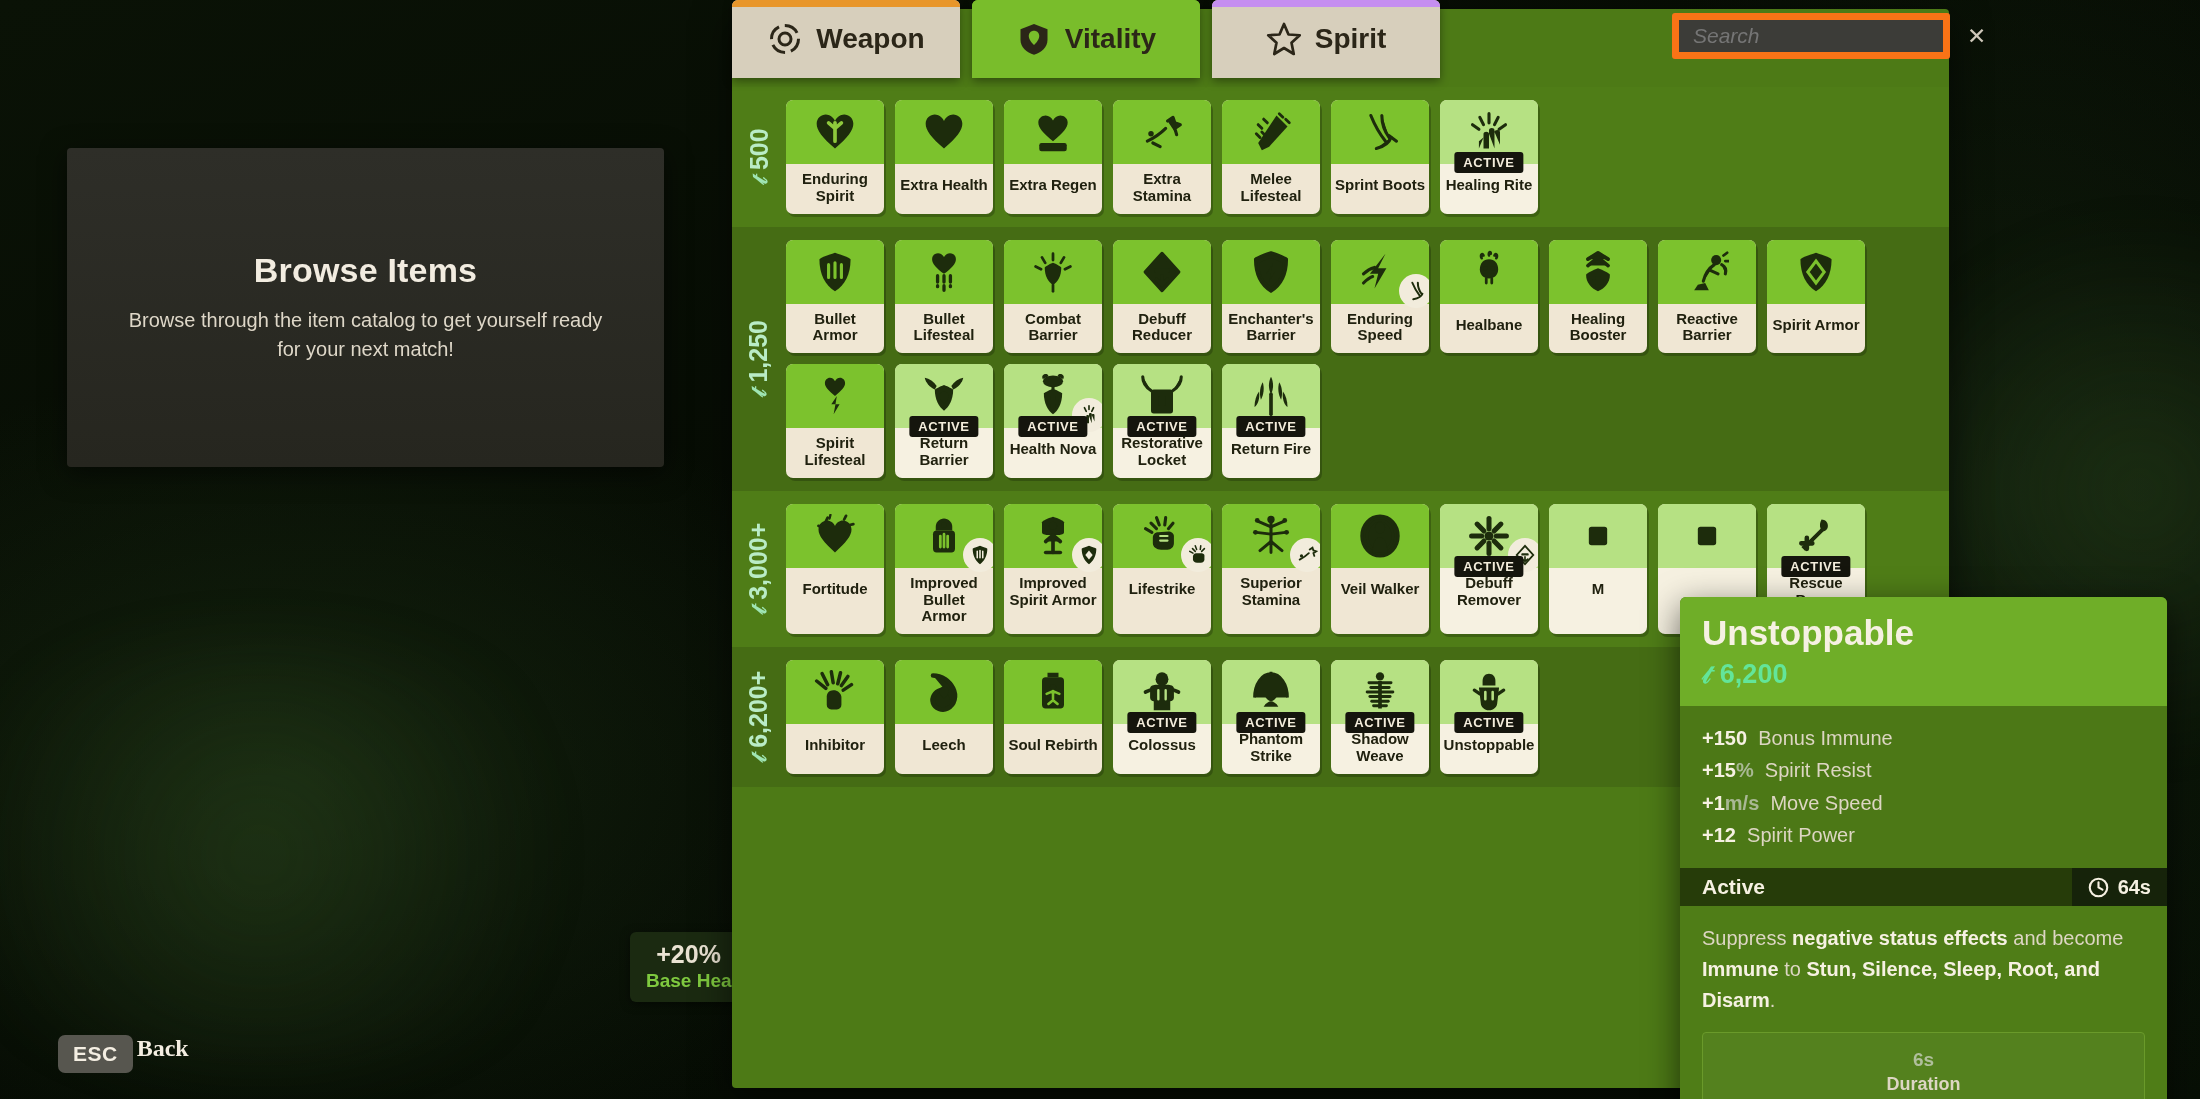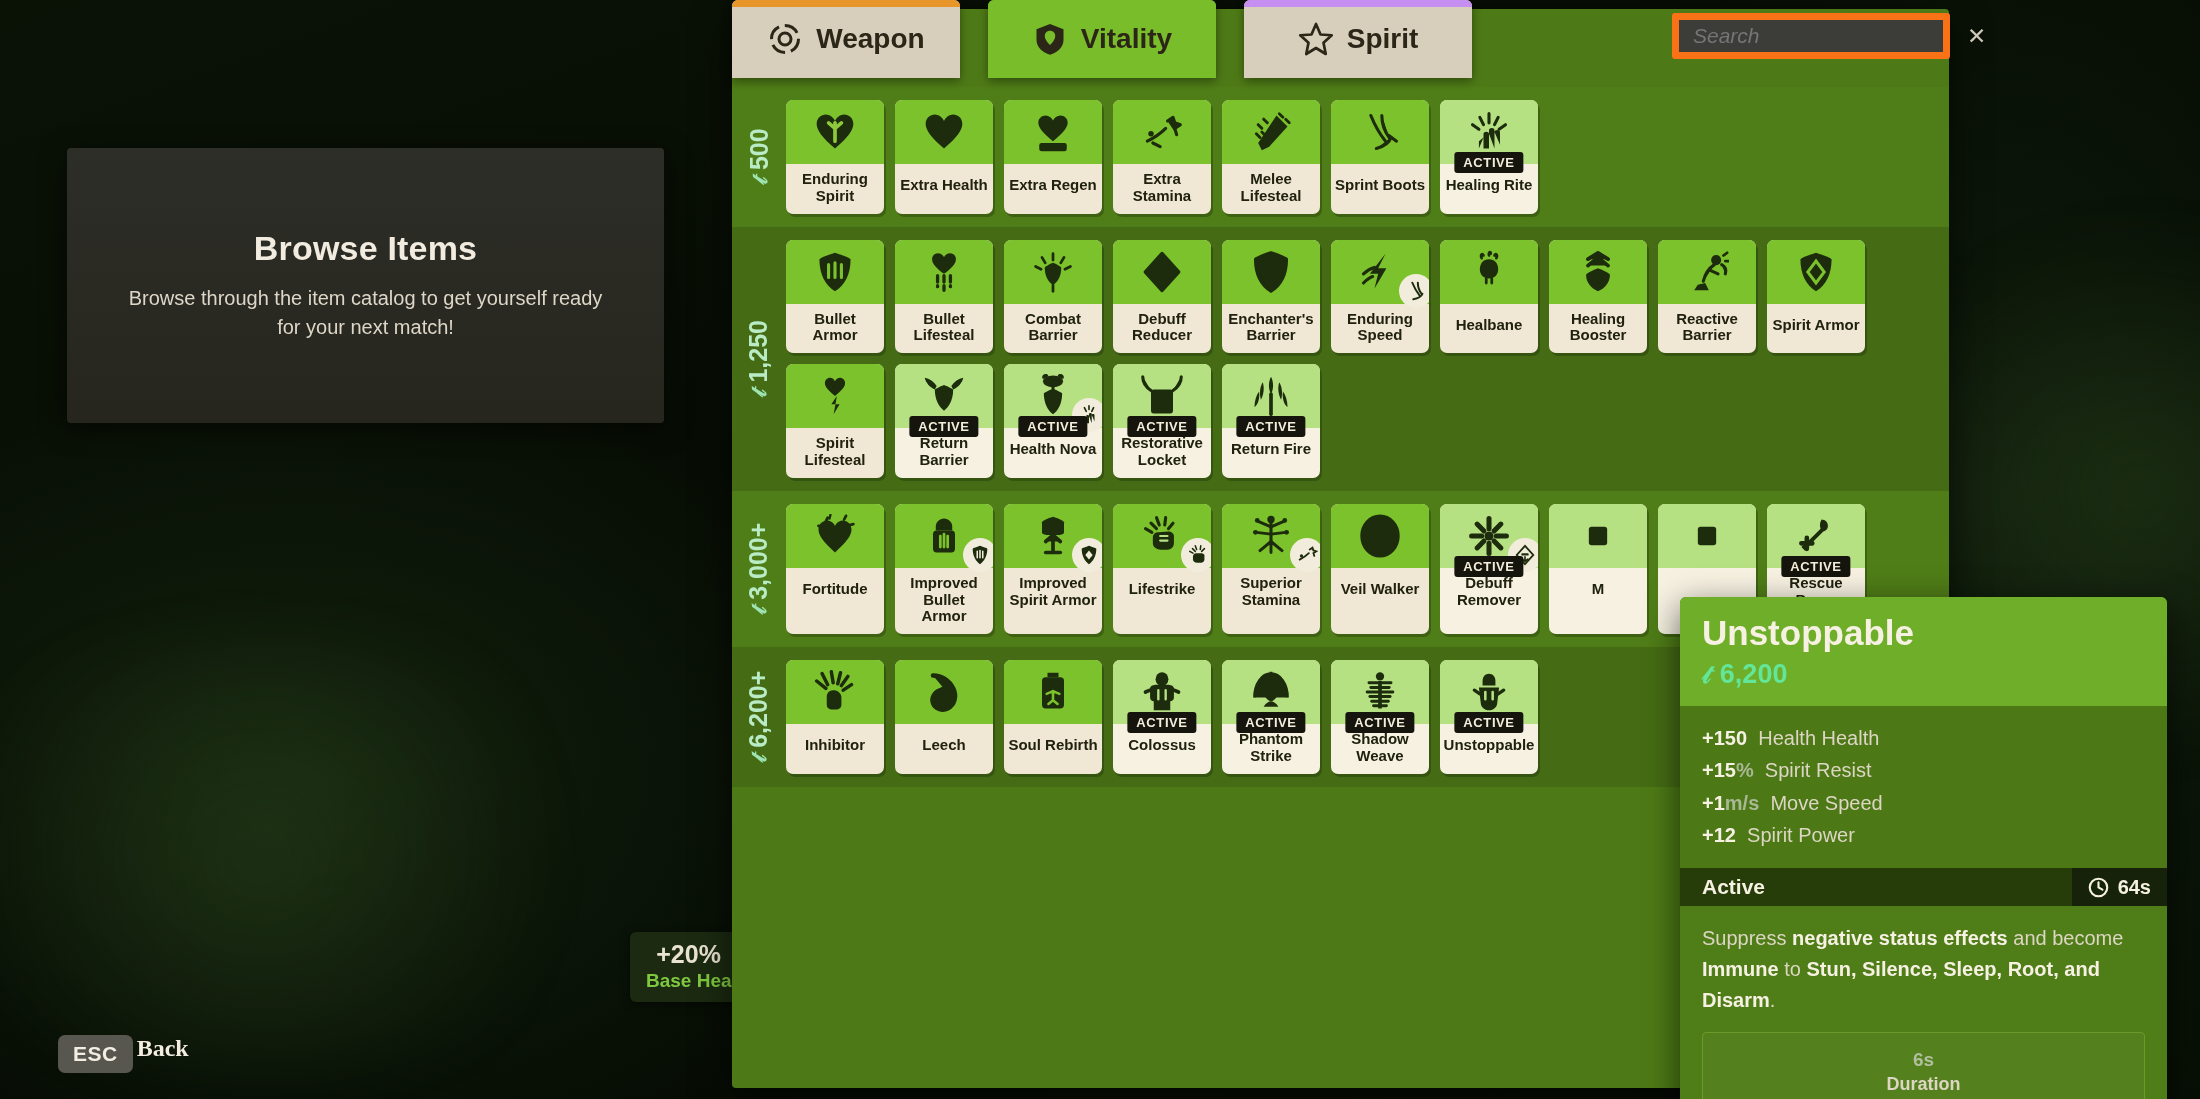--- a/index.html
+++ b/index.html
@@ -21,21 +21,21 @@
   }
   .bg-blob {
     position: absolute; border-radius: 50%;
     background: radial-gradient(circle, rgba(60,95,40,.30), transparent 68%);
     filter: blur(28px);
   }
 
   
   .browse-panel {
     position: absolute; left: 67px; top: 148px;
-    width: 597px; height: 275px;
+    width: 597px; height: 319px;
     background: linear-gradient(180deg, #2e2e28 0%, #26261f 100%);
     border-radius: 4px;
     box-shadow: 0 6px 26px rgba(0,0,0,.55);
     display: flex; flex-direction: column;
     align-items: center; justify-content: center;
   }
   .browse-title {
     font-size: 34px; font-weight: bold; color: #f2ece0;
     letter-spacing: .2px; margin-bottom: 16px;
   }
@@ -75,21 +75,21 @@
     width: 1217px; height: 1079px;
     background: #4d7a16;
     border-radius: 4px;
     box-shadow: 0 10px 38px rgba(0,0,0,.55);
     overflow: hidden;
   }
 
   
   .tab-bar {
     position: absolute; left: 732px; top: 0px;
-    display: flex; gap: 28px; z-index: 6; justify-content: center;
+    display: flex; gap: 12px; z-index: 6; justify-content: center;
   }
   .tab {
     width: 228px; height: 78px;
     background: #d7cfbc; border-radius: 6px 6px 0 0;
     display: flex; align-items: center; justify-content: center; gap: 13px;
     position: relative; cursor: pointer;
     box-shadow: 0 3px 10px rgba(0,0,0,.4);
   }
   .tab::before {
     content: ""; position: absolute; top: 0; left: 0; right: 0; height: 7px;
@@ -793,21 +793,21 @@
 
   <div class="tooltip">
     <div class="tt-head">
       <div class="tt-title">Unstoppable</div>
       <div class="tt-cost">
         <span class="tt-cost-ico">𝓉</span>
         <span class="tt-cost-val">6,200</span>
       </div>
     </div>
     <div class="tt-stats" id="tt-stats">
-        <div class="tt-stat"><b>+150<span class="unit"></span></b>&nbsp; <span>Health Health</span></div>
+        <div class="tt-stat"><b>+150<span class="unit"></span></b>&nbsp; <span>Bonus Immune</span></div>
         <div class="tt-stat"><b>+15<span class="unit">%</span></b>&nbsp; <span>Spirit Resist</span></div>
         <div class="tt-stat"><b>+1<span class="unit">m/s</span></b>&nbsp; <span>Move Speed</span></div>
         <div class="tt-stat"><b>+12<span class="unit"></span></b>&nbsp; <span>Spirit Power</span></div>
       </div>
     <div class="tt-activebar">
       <div class="tt-activelabel">Active</div>
       <div class="tt-cd">
         <svg viewBox="0 0 24 24">
             <circle cx="12" cy="12" r="10" fill="none" stroke="#f6f1e2" stroke-width="2.4"></circle>
             <path d="M12 6 V12 L16.5 14.5" fill="none" stroke="#f6f1e2" stroke-width="2.4" stroke-linecap="round"></path>

